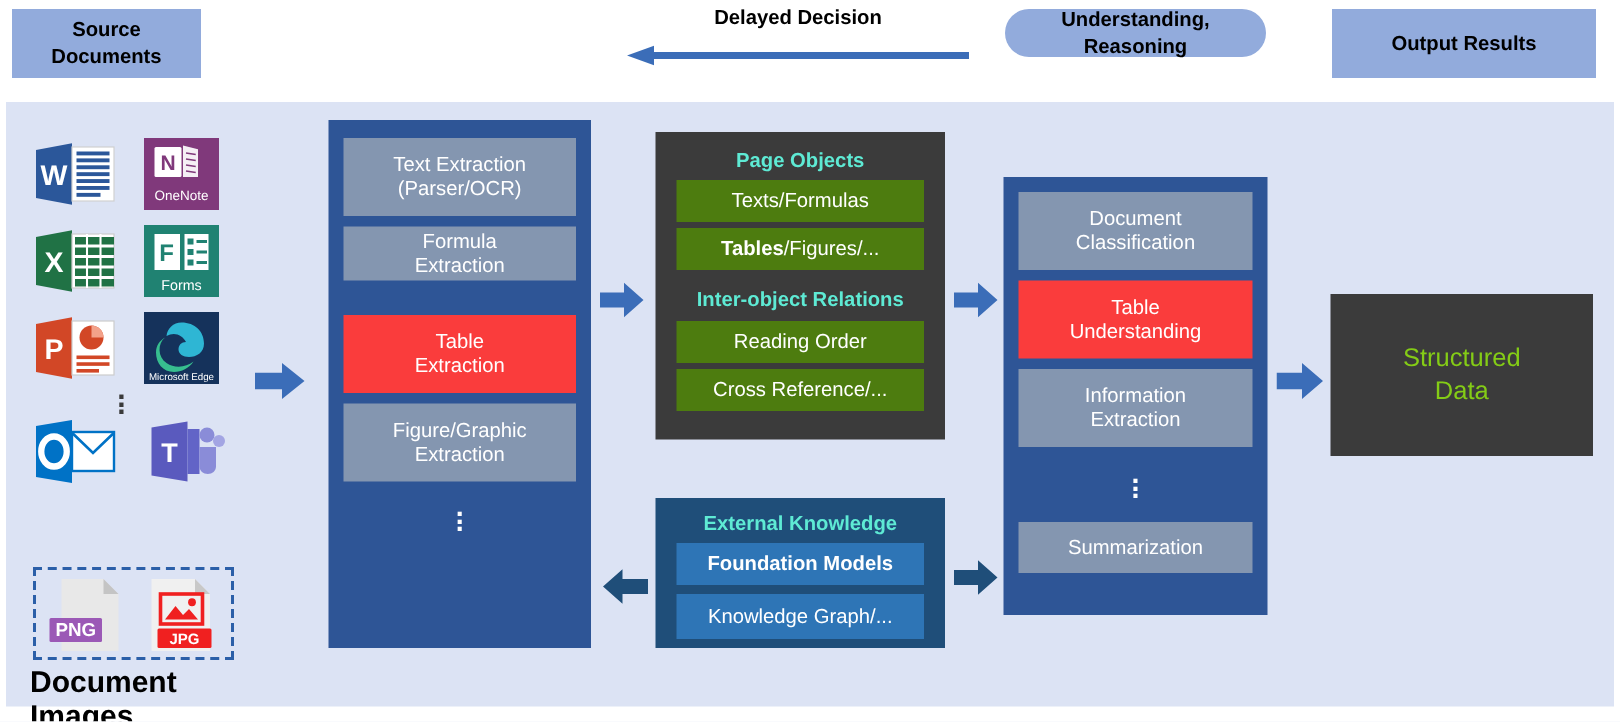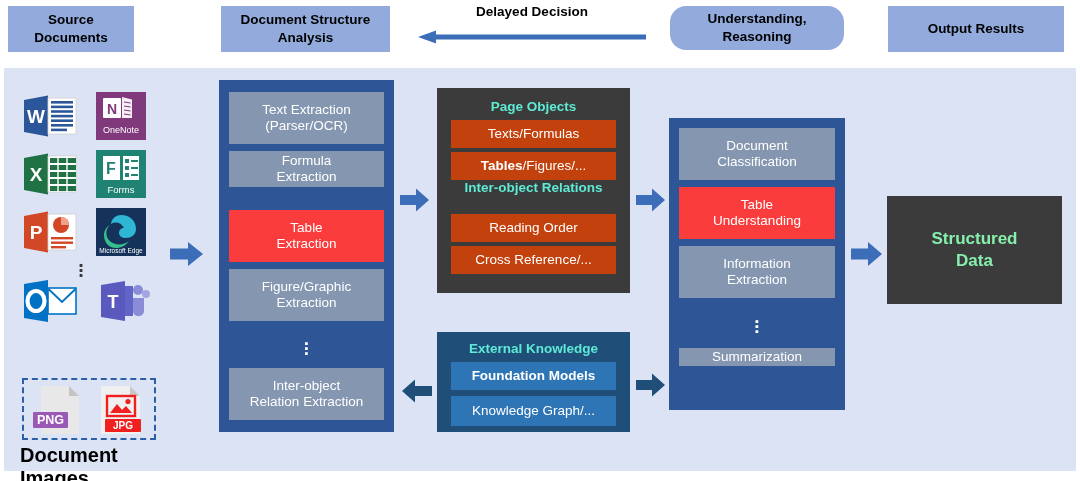--- a/index.html
+++ b/index.html
@@ -123,21 +123,21 @@
     text-align: center;
     color: #ffffff;
     font-size: 13.5px;
     line-height: 1.22;
     background: #8496B0;
   }
   .chip.red {
     background: #FA3C3C;
   }
   .chip.dkchip {
-    background: #c2410c;
+    background: #4d7c0f;
   }
   .chip.bluechip {
     background: #2E75B6;
   }
   .chip.bold { font-weight: bold; }
 
   .dark-panel {
     position: absolute;
     background: #3B3B3B;
     box-sizing: border-box;
@@ -153,28 +153,27 @@
   }
   .navy-panel {
     position: absolute;
     background: #1F4E79;
     box-sizing: border-box;
   }
 
   .struct-box {
     position: absolute;
     background: #3B3B3B;
-    color: #86efac;
+    color: #84cc16;
     font-size: 17px;
     line-height: 1.3;
     display: flex;
     align-items: center;
     justify-content: center;
     text-align: center;
-    font-weight: bold;
   }
 
   
   .arrow {
     position: absolute;
   }
 
   .ellipsis-col {
     position: absolute;
     width: 100%;
@@ -192,35 +191,29 @@
 
 <div id="canvas">
 
   <div class="hdr-box" style="left:8px; top:6px; width:126px; height:46px;">
     <div>
       <div>Source</div>
       <div>Documents</div>
     </div>
   </div>
 
-  <div class="hdr-box" style="left:221px; top:6px; width:169px; height:46px;">
-    <div>
-      <div>Document Structure</div>
-      <div>Analysis</div>
-    </div>
-  </div>
 
   <div class="delayed-wrap">
     <div class="delayed-label">Delayed Decision</div>
     <svg class="delayed-arrow" viewBox="0 0 228 14">
       <path d="M0 7 L18 0.5 L18 4.6 L228 4.6 L228 9.4 L18 9.4 L18 13.5 Z" fill="#3B6DB8"></path>
     </svg>
   </div>
 
-  <div class="hdr-box" style="left:670px; top:6px; width:174px; height:44px;border-radius:16px;">
+  <div class="hdr-box" style="left:670px; top:6px; width:174px; height:32px;border-radius:16px;">
     <div>
       <div>Understanding,</div>
       <div>Reasoning</div>
     </div>
   </div>
 
   <div class="hdr-box" style="left:888px; top:6px; width:176px; height:46px;">
     <div>Output Results</div>
   </div>
 
@@ -408,26 +401,20 @@
         <div>Extraction</div>
       </div>
     </div>
 
     <div class="ellipsis-col" style="top:256px;">
       <span>.</span>
         <span>.</span>
         <span>.</span>
     </div>
 
-    <div class="chip" style="left:10px; top:288px; width:155px; height:52px;">
-      <div>
-        <div>Inter-object</div>
-        <div>Relation Extraction</div>
-      </div>
-    </div>
   </div>
 
   <svg class="arrow" style="left:400px; top:187px;" width="30" height="26" viewBox="0 0 30 26">
     <path d="M0 8 L16 8 L16 1.5 L29 13 L16 24.5 L16 18 L0 18 Z" fill="#3B6DB8"></path>
   </svg>
 
   <svg class="arrow" style="left:400px; top:378px;" width="32" height="26" viewBox="0 0 32 26">
     <path d="M32 8 L15 8 L15 1.5 L2 13 L15 24.5 L15 18 L32 18 Z" fill="#1F4E79"></path>
   </svg>
 
@@ -436,21 +423,21 @@
     <div class="panel-head" style="top:11px;">Page Objects</div>
 
     <div class="chip dkchip" style="left:14px; top:32px; width:165px; height:28px;">
       <span>Texts/Formulas</span>
     </div>
 
     <div class="chip dkchip" style="left:14px; top:64px; width:165px; height:28px;">
       <span><b>Tables</b><span>/Figures/...</span></span>
     </div>
 
-    <div class="panel-head" style="top:92px;">Inter-object  Relations</div>
+    <div class="panel-head" style="top:104px;">Inter-object  Relations</div>
 
     <div class="chip dkchip" style="left:14px; top:126px; width:165px; height:28px;">
       <span>Reading Order</span>
     </div>
 
     <div class="chip dkchip" style="left:14px; top:158px; width:165px; height:28px;">
       <span>Cross Reference/...</span>
     </div>
   </div>
 
@@ -497,21 +484,21 @@
         <div>Extraction</div>
       </div>
     </div>
 
     <div class="ellipsis-col" style="top:196px;">
       <span>.</span>
         <span>.</span>
         <span>.</span>
     </div>
 
-    <div class="chip" style="left:10px; top:230px; width:156px; height:18px;">
+    <div class="chip" style="left:10px; top:230px; width:156px; height:34px;">
       <span>Summarization</span>
     </div>
   </div>
 
   <svg class="arrow" style="left:851px; top:240px;" width="32" height="28" viewBox="0 0 32 28">
     <path d="M0 8.5 L17 8.5 L17 2 L31 14 L17 26 L17 19.5 L0 19.5 Z" fill="#3B6DB8"></path>
   </svg>
 
   <div class="struct-box" style="left:887px; top:196px; width:175px; height:108px;">
     <div>

